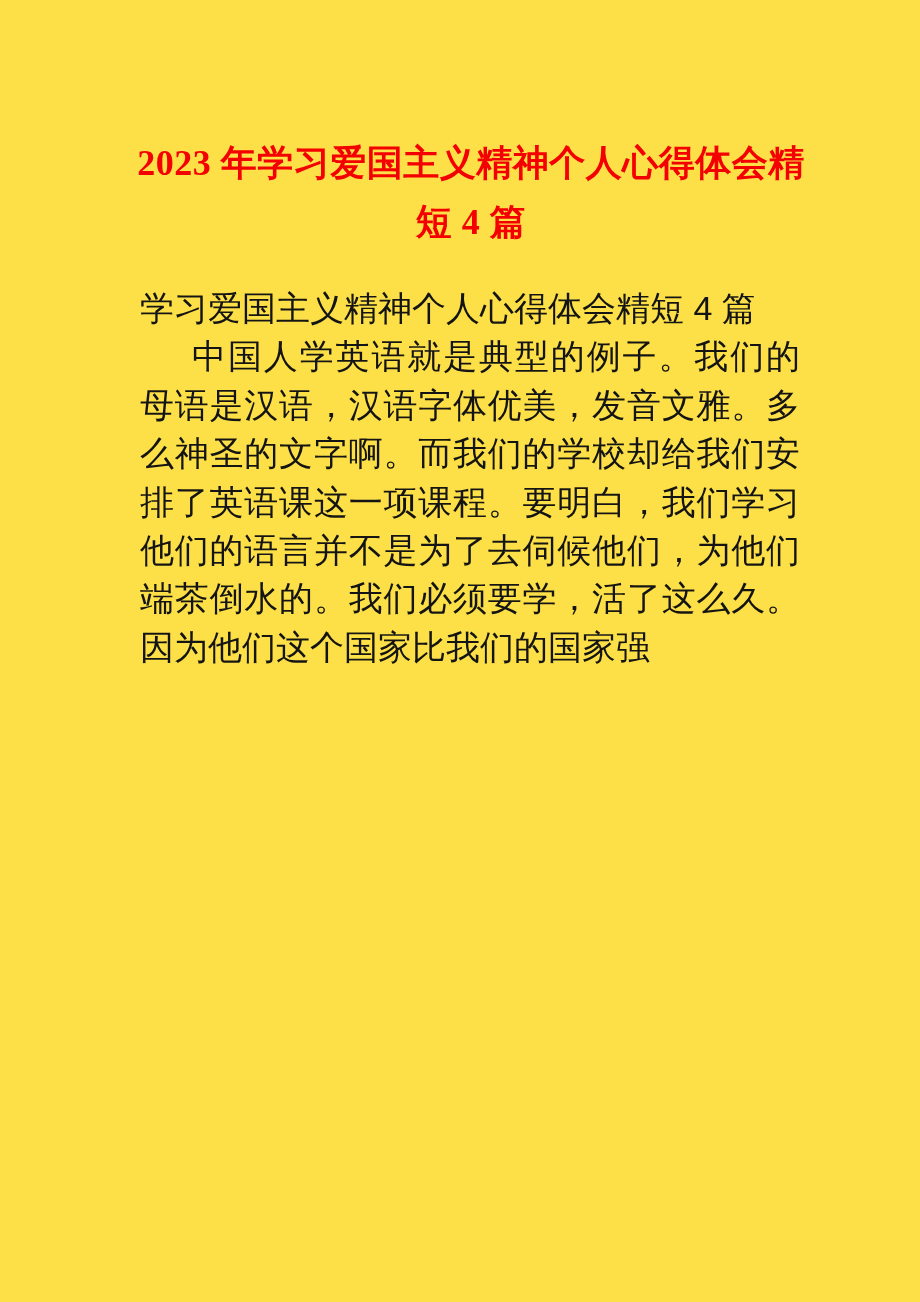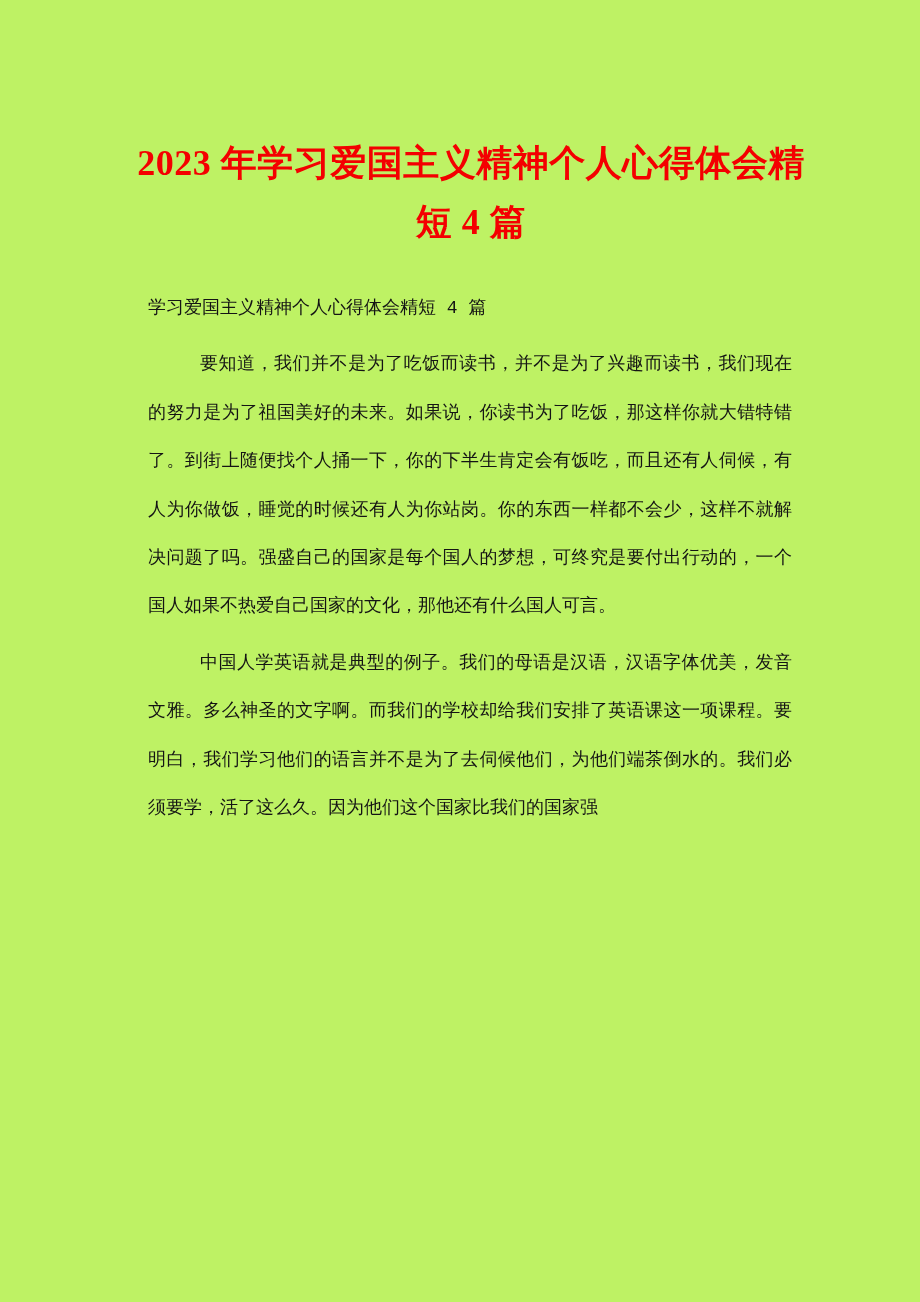--- a/index.html
+++ b/index.html
@@ -11,49 +11,48 @@
     width: 920px;
     height: 1302px;
     overflow: hidden;
     font-family: "Liberation Serif", serif;
   }
   .page {
     box-sizing: border-box;
     width: 920px;
     height: 1302px;
     padding: 134px 120px 0 140px;
-    background: #bef264;
+    background: #fde047;
   }
   .doc-title {
     margin: 0 -12px 32px -10px;
     font-size: 36px;
     font-weight: bold;
     line-height: 59px;
     text-align: center;
     letter-spacing: 0.5px;
     font-family: "Liberation Serif", serif;
   }
   .doc-body p {
-    margin: 8px;
+    margin: 0;
     padding: 0;
-    font-size: 18px;
+    font-size: 34px;
     line-height: 48.4px;
     color: #141414;
     text-align: justify;
     text-justify: inter-ideograph;
     letter-spacing: 0px;
-    font-family: Liberation Mono, monospace;
+    font-family: Liberation Sans, sans-serif;
   }
   .doc-body p.indent {
     text-indent: 52px;
   }
 </style>
 </head>
 <body>
 
 <main class="page">
   <h1 class="doc-title" style="color: rgb(244, 0, 0);">2023 年学习爱国主义精神个人心得体会精短 4 篇</h1>
   <section class="doc-body" id="doc-body">
       <p style="color: rgb(20, 20, 20);">学习爱国主义精神个人心得体会精短 4 篇</p>
-      <p class="indent" style="color: rgb(20, 20, 20);">要知道，我们并不是为了吃饭而读书，并不是为了兴趣而读书，我们现在的努力是为了祖国美好的未来。如果说，你读书为了吃饭，那这样你就大错特错了。到街上随便找个人捅一下，你的下半生肯定会有饭吃，而且还有人伺候，有人为你做饭，睡觉的时候还有人为你站岗。你的东西一样都不会少，这样不就解决问题了吗。强盛自己的国家是每个国人的梦想，可终究是要付出行动的，一个国人如果不热爱自己国家的文化，那他还有什么国人可言。</p>
       <p class="indent" style="color: rgb(20, 20, 20);">中国人学英语就是典型的例子。我们的母语是汉语，汉语字体优美，发音文雅。多么神圣的文字啊。而我们的学校却给我们安排了英语课这一项课程。要明白，我们学习他们的语言并不是为了去伺候他们，为他们端茶倒水的。我们必须要学，活了这么久。因为他们这个国家比我们的国家强</p>
     </section>
 </main>
 
 </body></html>

